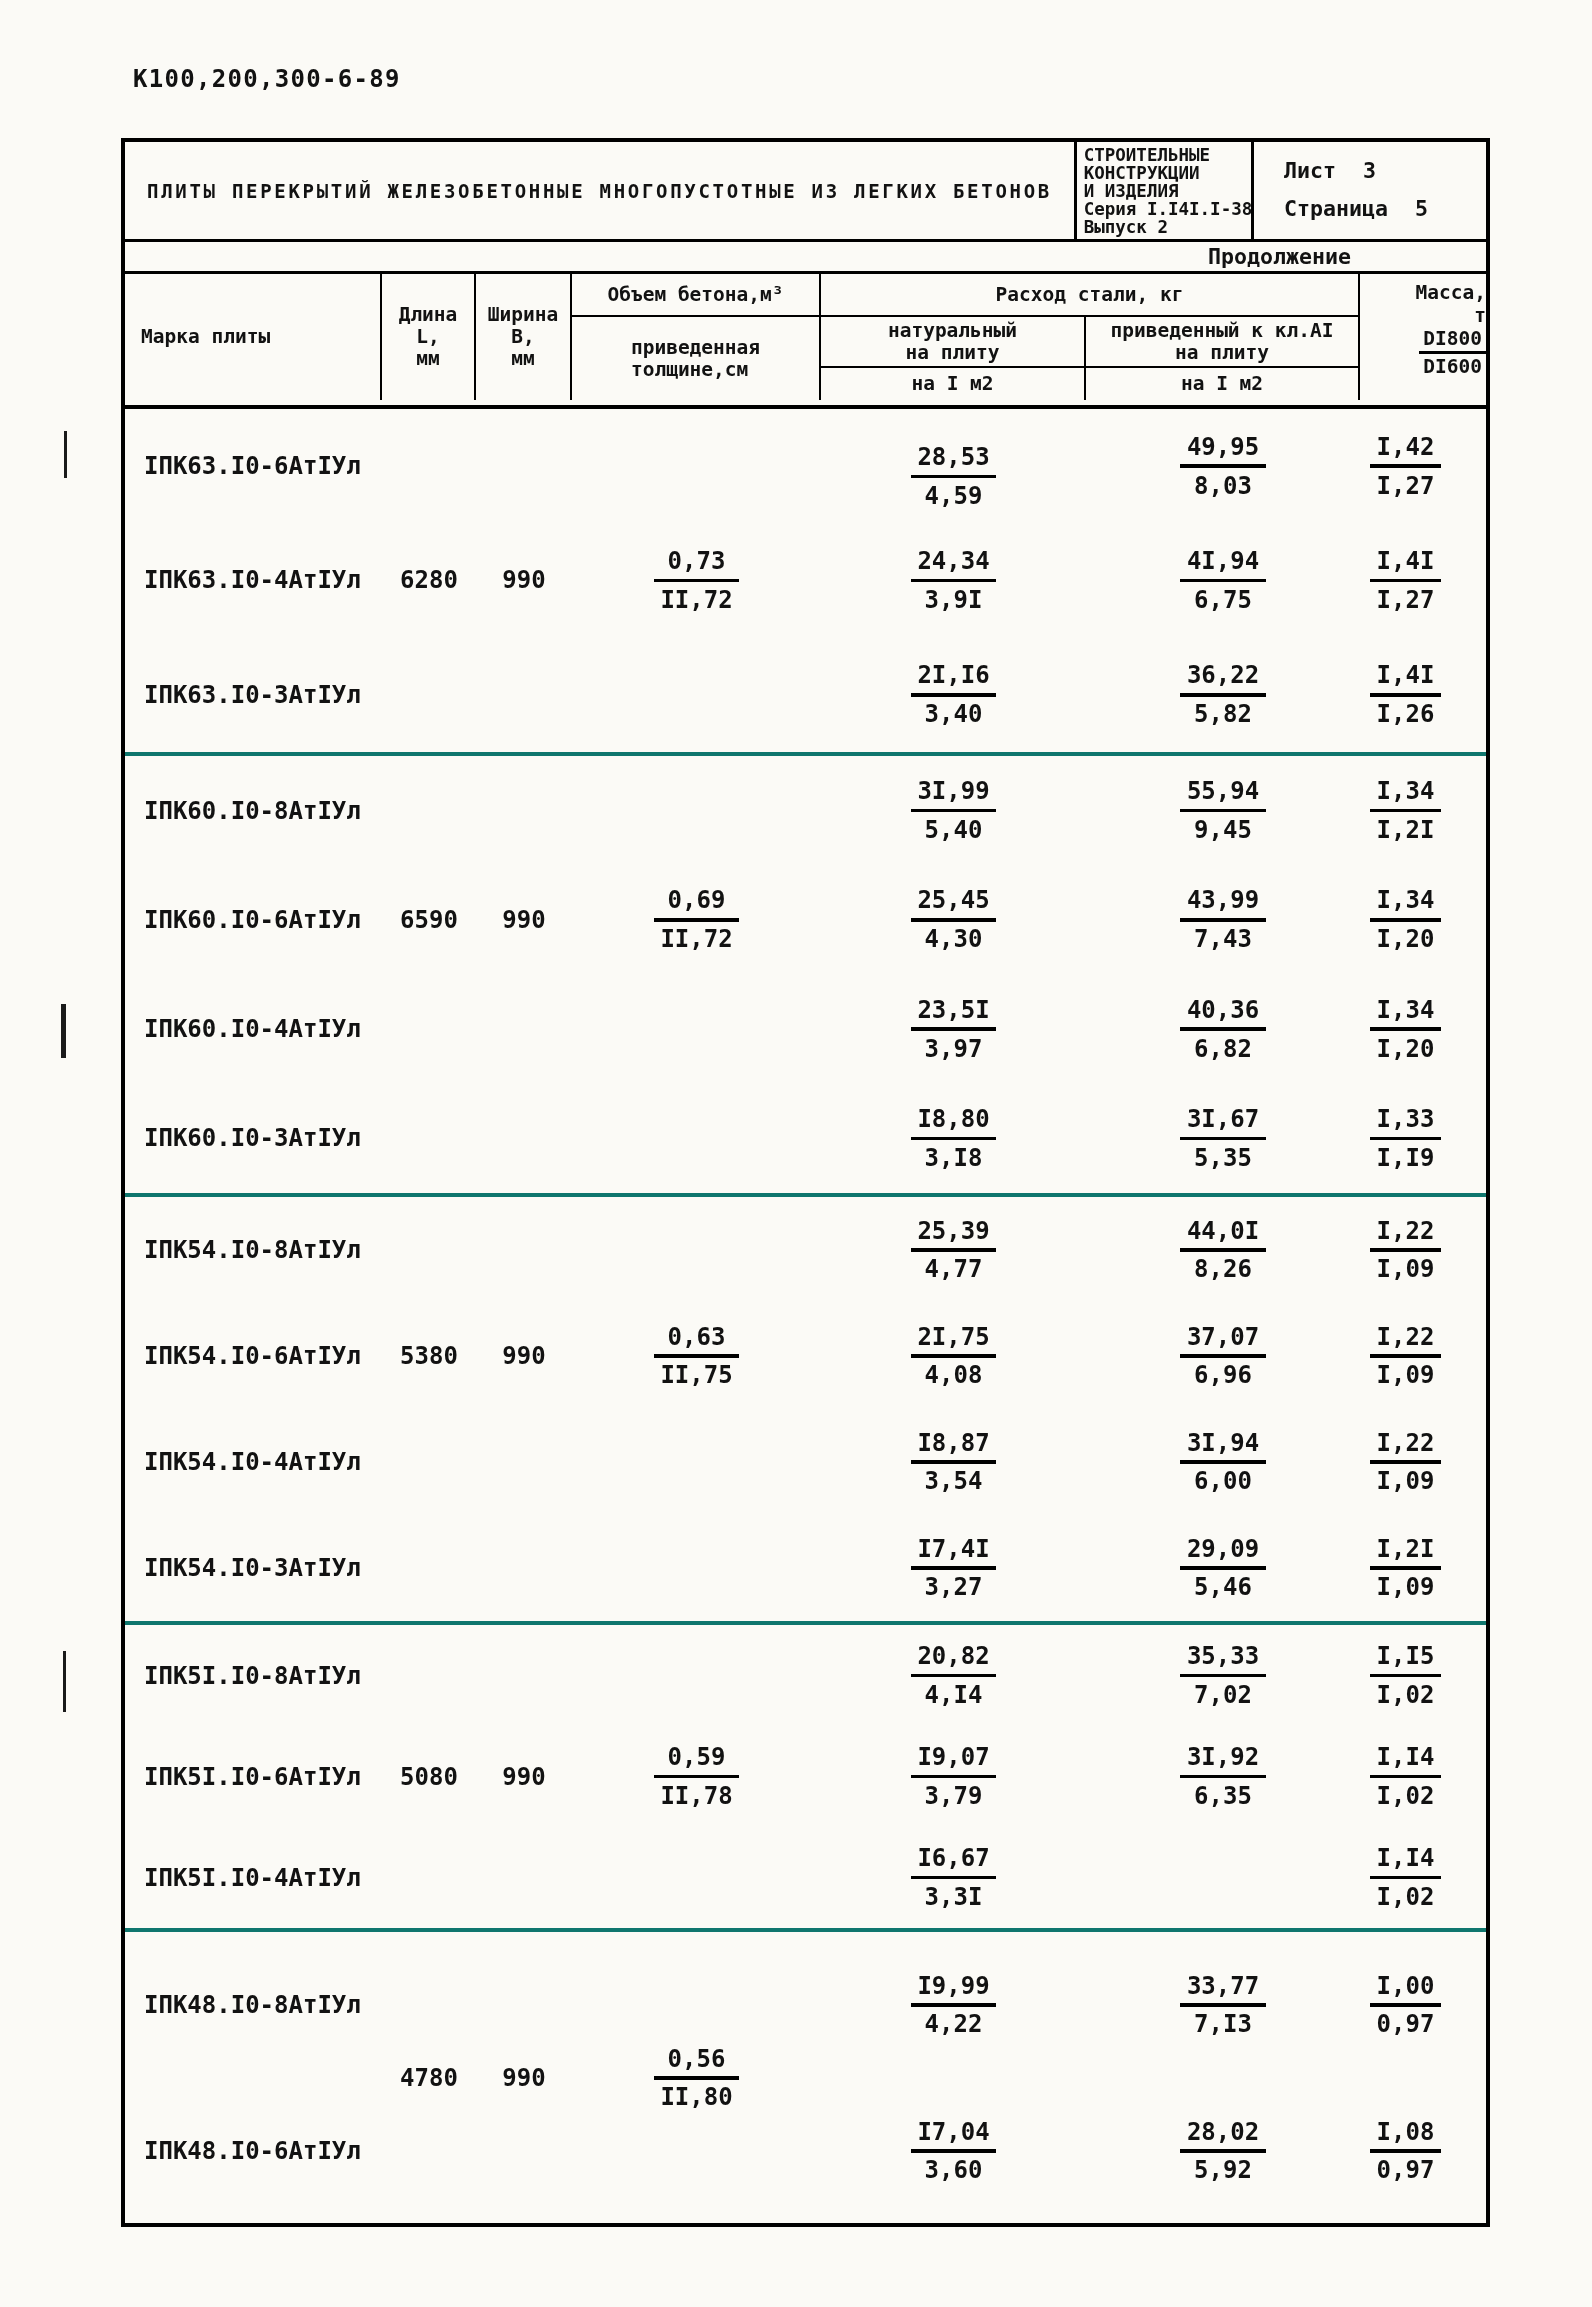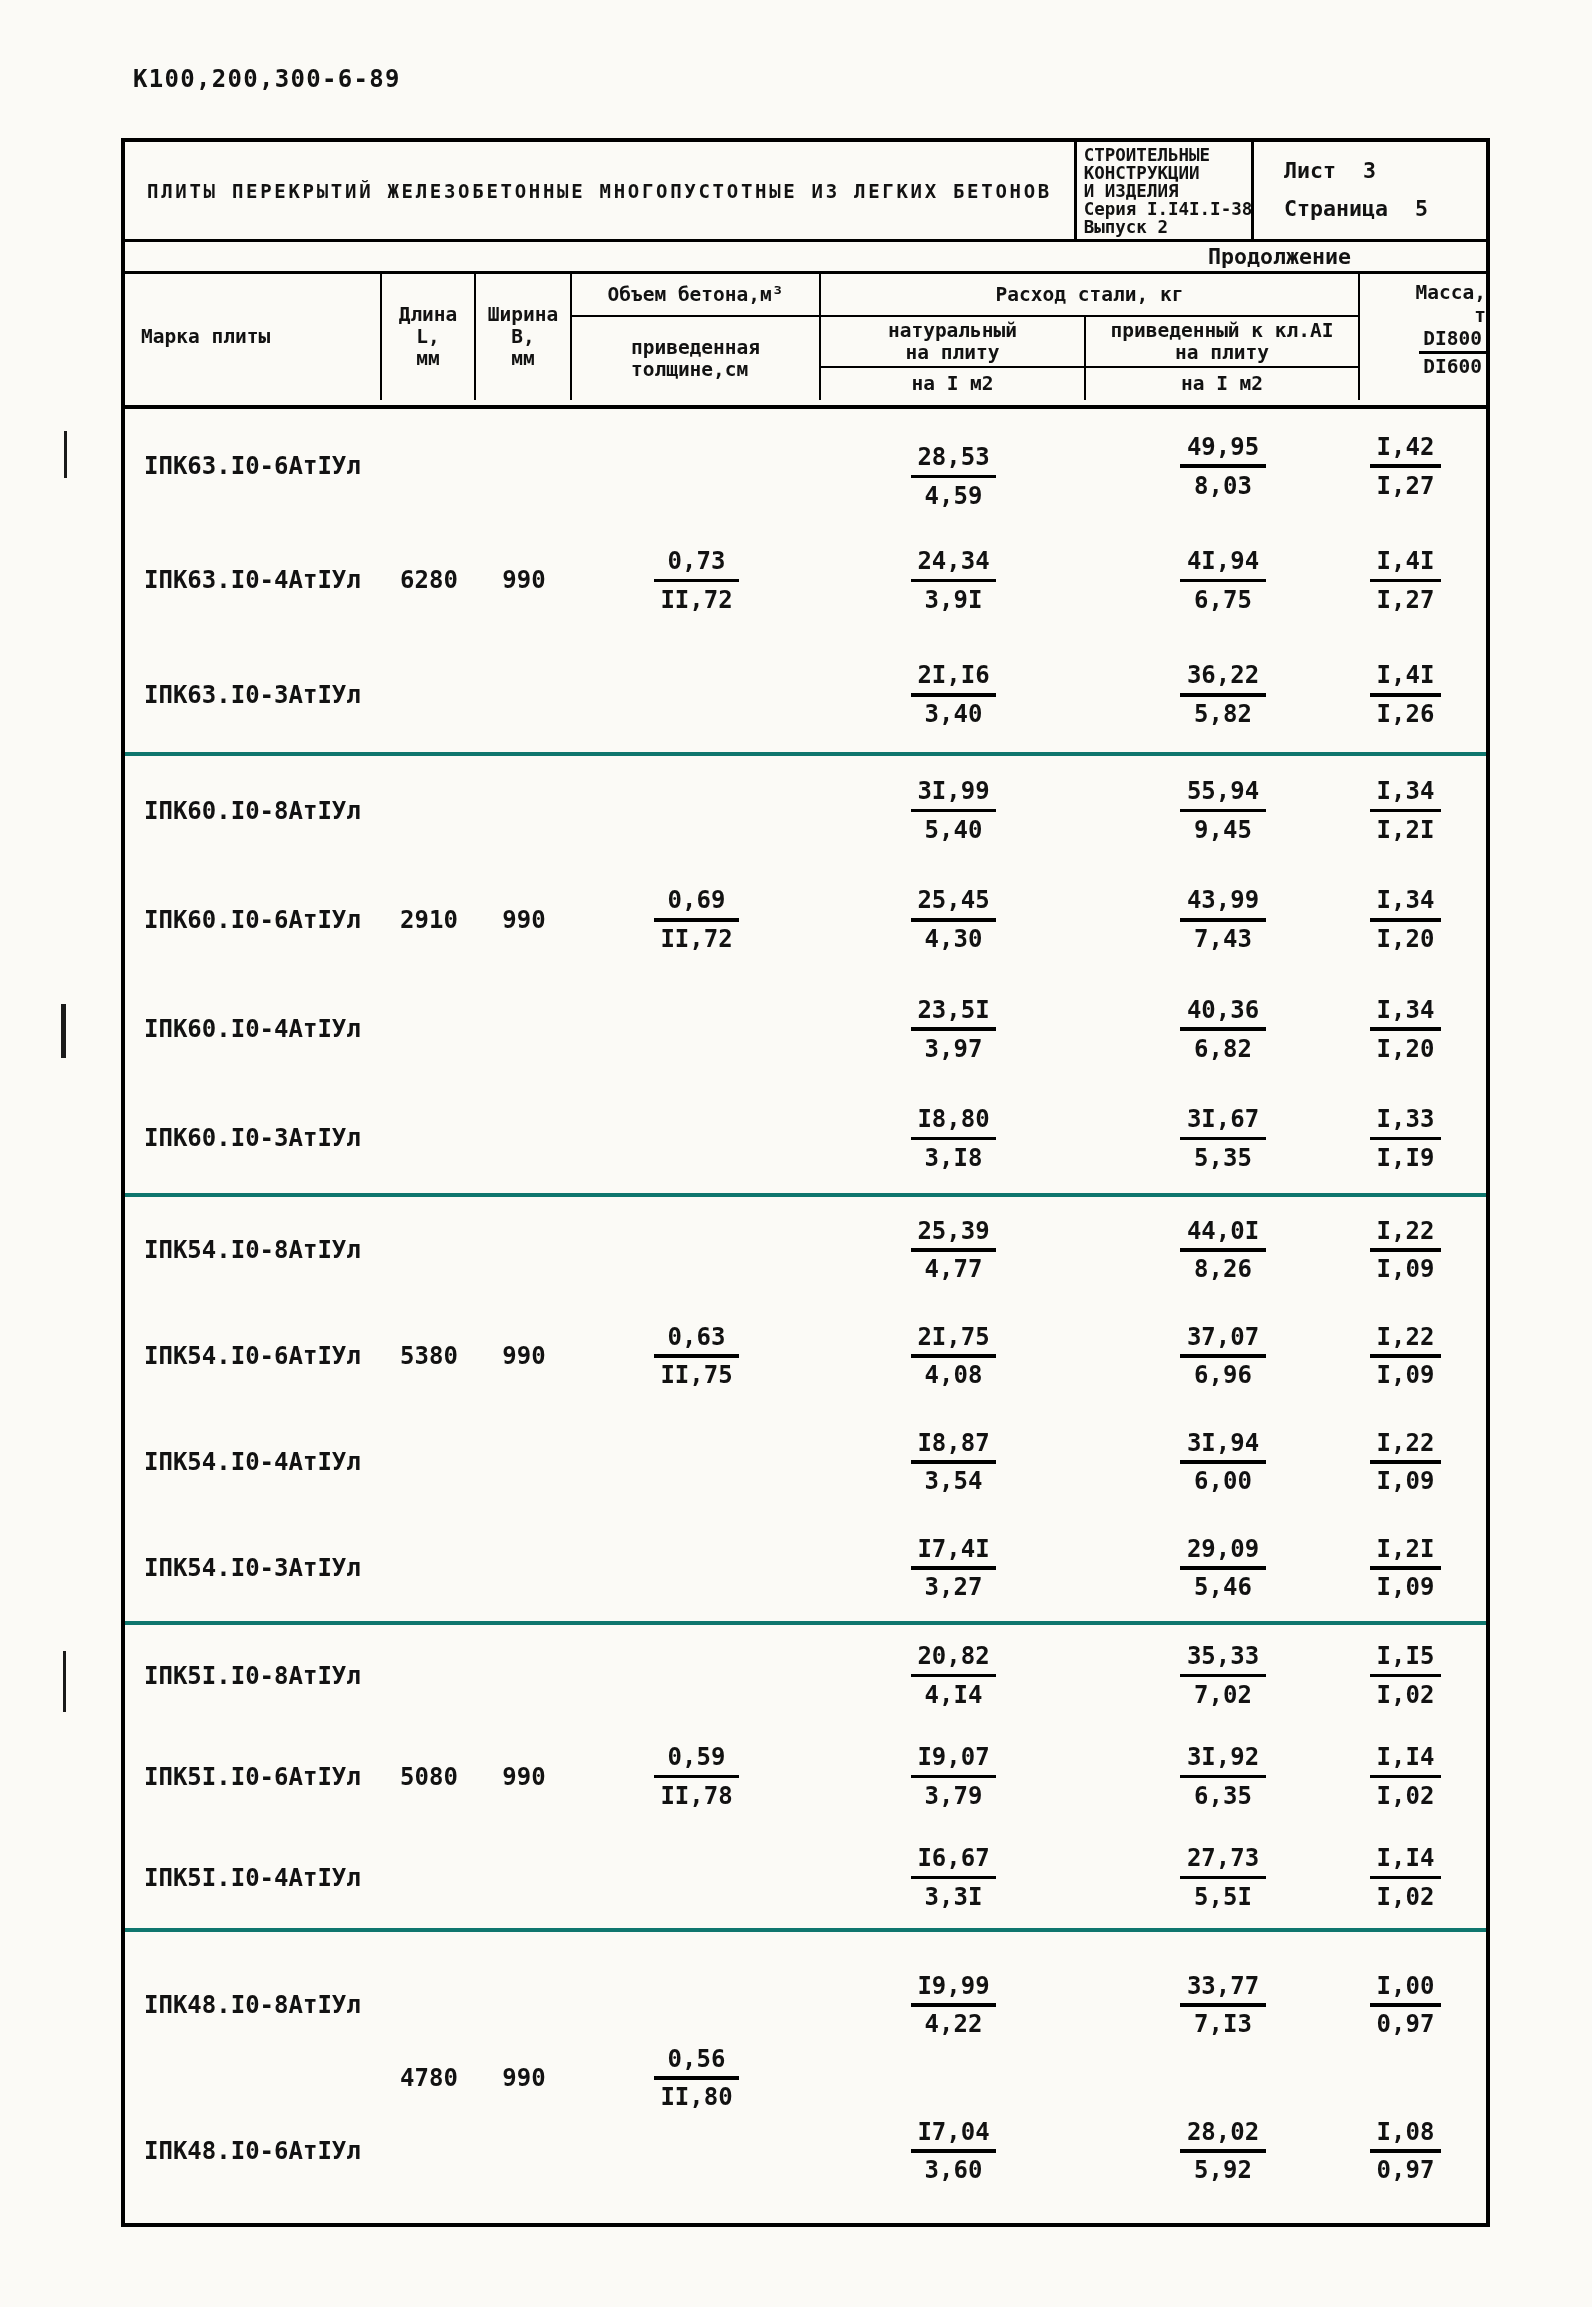--- a/index.html
+++ b/index.html
@@ -258,21 +258,21 @@
           <span class="frac">
             <span class="fr-top">I,34</span>
             <span class="fr-bar"></span>
             <span class="fr-bot">I,2I</span>
           </span>
         </div>
         <div class="c c-mark" style="grid-area: 2 / 1;">
           <span>IПК60.I0-6АтIУл</span>
         </div>
         <div class="c " style="grid-area: 2 / 2;">
-          <span>2910</span>
+          <span>6590</span>
         </div>
         <div class="c " style="grid-area: 2 / 3;">
           <span>990</span>
         </div>
         <div class="c " style="grid-area: 2 / 4;">
           <span class="frac">
             <span class="fr-top">0,69</span>
             <span class="fr-bar"></span>
             <span class="fr-bot">II,72</span>
           </span>
@@ -523,27 +523,20 @@
         <div class="c c-mark" style="grid-area: 3 / 1;">
           <span>IПК5I.I0-4АтIУл</span>
         </div>
         <div class="c " style="grid-area: 3 / 5;">
           <span class="frac">
             <span class="fr-top">I6,67</span>
             <span class="fr-bar"></span>
             <span class="fr-bot">3,3I</span>
           </span>
         </div>
-        <div class="c " style="grid-area: 3 / 6;">
-          <span class="frac">
-            <span class="fr-top">27,73</span>
-            <span class="fr-bar"></span>
-            <span class="fr-bot">5,5I</span>
-          </span>
-        </div>
         <div class="c c-mass" style="grid-area: 3 / 7;">
           <span class="frac">
             <span class="fr-top">I,I4</span>
             <span class="fr-bar"></span>
             <span class="fr-bot">I,02</span>
           </span>
         </div>
       </div>
       <div class="group cols" style="height: 292px; grid-template-rows: repeat(2, 1fr);">
         <div class="c c-mark" style="grid-area: 1 / 1;">

